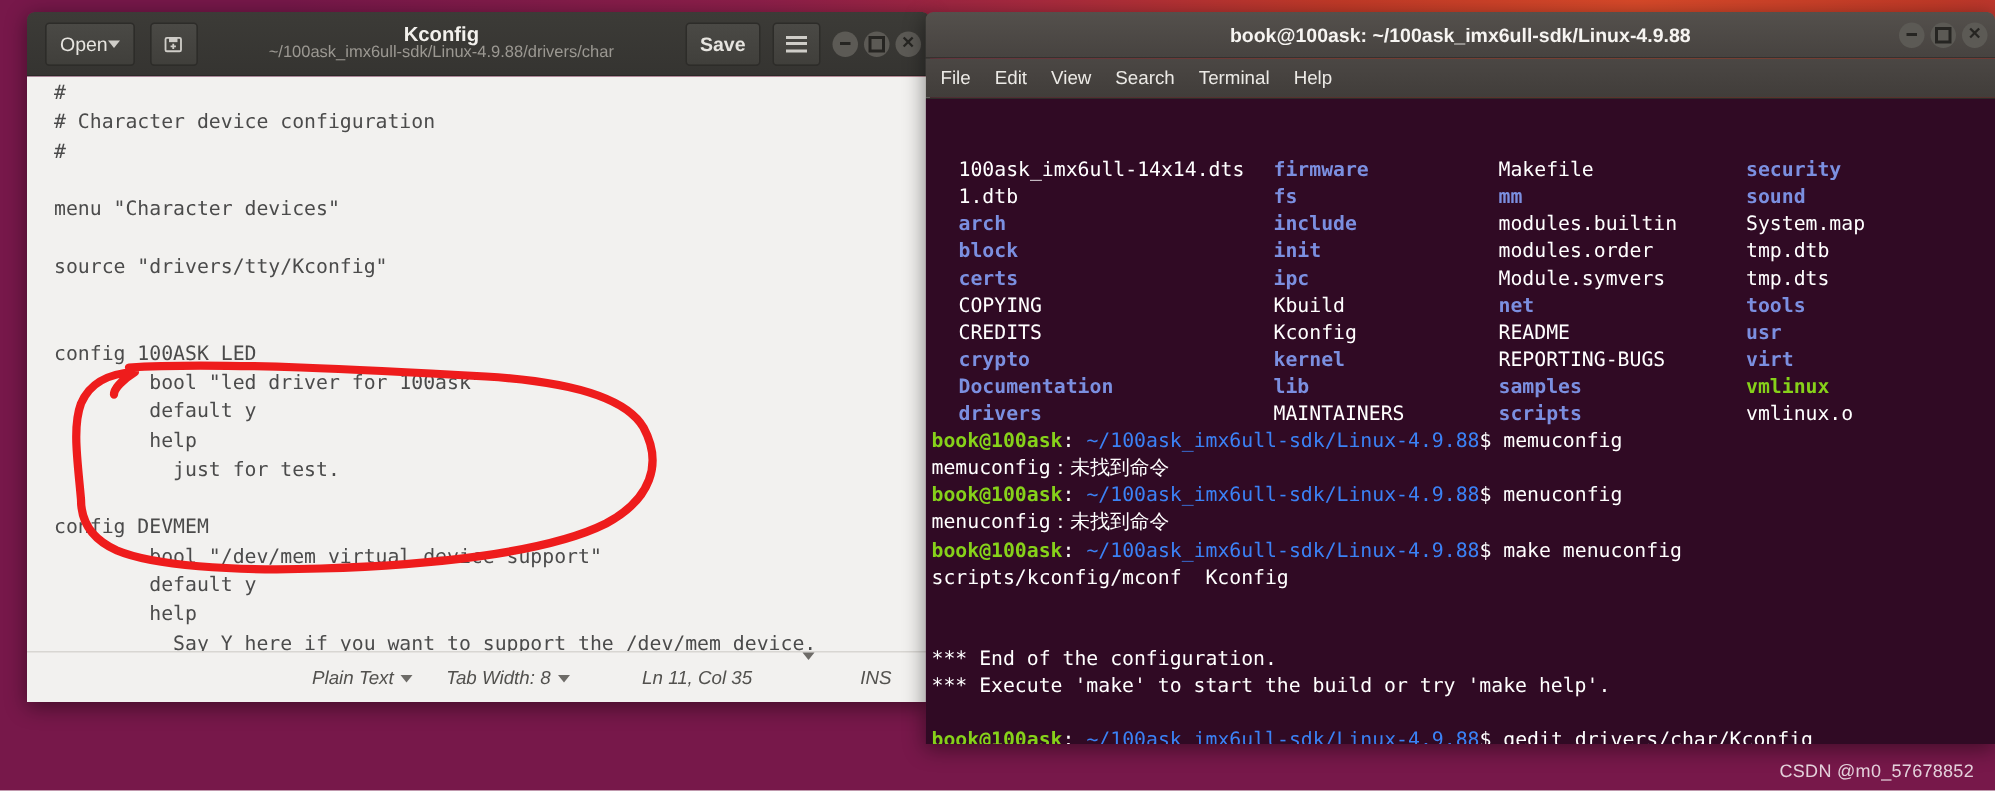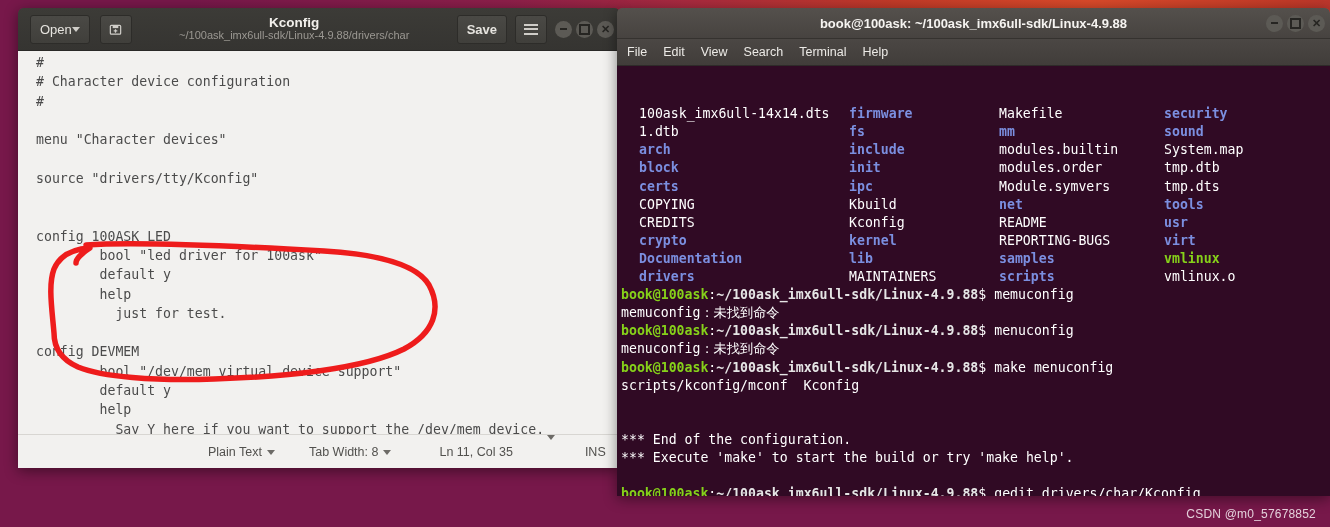--- a/index.html
+++ b/index.html
@@ -127,20 +127,21 @@
     white-space: pre;
   }
 
   #gedit-statusbar {
     height: 34px;
     background: #f2f1ef;
     border-top: 1px solid #d8d6d2;
     display: flex;
     color: #52514e;
     font-size: 12.5px;
+    font-style: italic;
   }
   .sb-item { display: flex; align-items: center; gap: 5px; cursor: pointer; }
   .sb-caret {
     width: 0; height: 0;
     border-left: 4px solid transparent;
     border-right: 4px solid transparent;
     border-top: 5px solid #6d6b67;
   }
 
   
@@ -204,21 +205,21 @@
     font-family: "DejaVu Sans Mono", monospace;
     font-size: 13.2px;
     line-height: 18.1px;
     color: #ffffff;
     overflow: hidden;
     white-space: pre;
   }
   .t-dir  { color: #7b8fe0; font-weight: bold; }
   .t-exe  { color: #86d11a; font-weight: bold; }
   .t-user { color: #86d11a; font-weight: bold; margin-top: 8px; }
-  .t-path { color: #e5e5e5; font-weight: bold; }
+  .t-path { color: #3b82f6; font-weight: normal; margin-left: 8px; }
   .t-plain{ color: #ffffff; }
 
   .ls-row { display: block; }
   .ls-c1 { display: inline-block; width: 210px; margin-left: 18px; }
   .ls-c2 { display: inline-block; width: 150px; }
   .ls-c3 { display: inline-block; width: 165px; }
   .ls-c4 { display: inline-block; }
 
   
   #watermark {
@@ -311,21 +312,21 @@
                  C 340 132 260 140 190 142 C 130 144 78 140 54 130 C 36 122 30 110 30 96
                  C 28 72 24 48 30 32 C 36 18 48 12 66 11 C 58 16 52 22 52 26" fill="none" stroke="#ee1c1c" stroke-width="5.5" stroke-linecap="round" stroke-linejoin="round"></path>
       </svg>
     </div>
 
     <div id="gedit-statusbar">
       <div class="sb-item" style="margin-left:190px">
         <span>Plain Text</span>
         <span class="sb-caret"></span>
       </div>
-      <div class="sb-item" style="margin-left:34px">
+      <div class="sb-item" style="margin-left:22px">
         <span>Tab Width: 8</span>
         <span class="sb-caret"></span>
       </div>
       <div class="sb-item" style="margin-left:48px">
         <span>Ln 11, Col 35</span>
       </div>
       <span class="sb-caret" style="margin-left:34px"></span>
       <div class="sb-item" style="margin-left:30px">
         <span>INS</span>
       </div>

